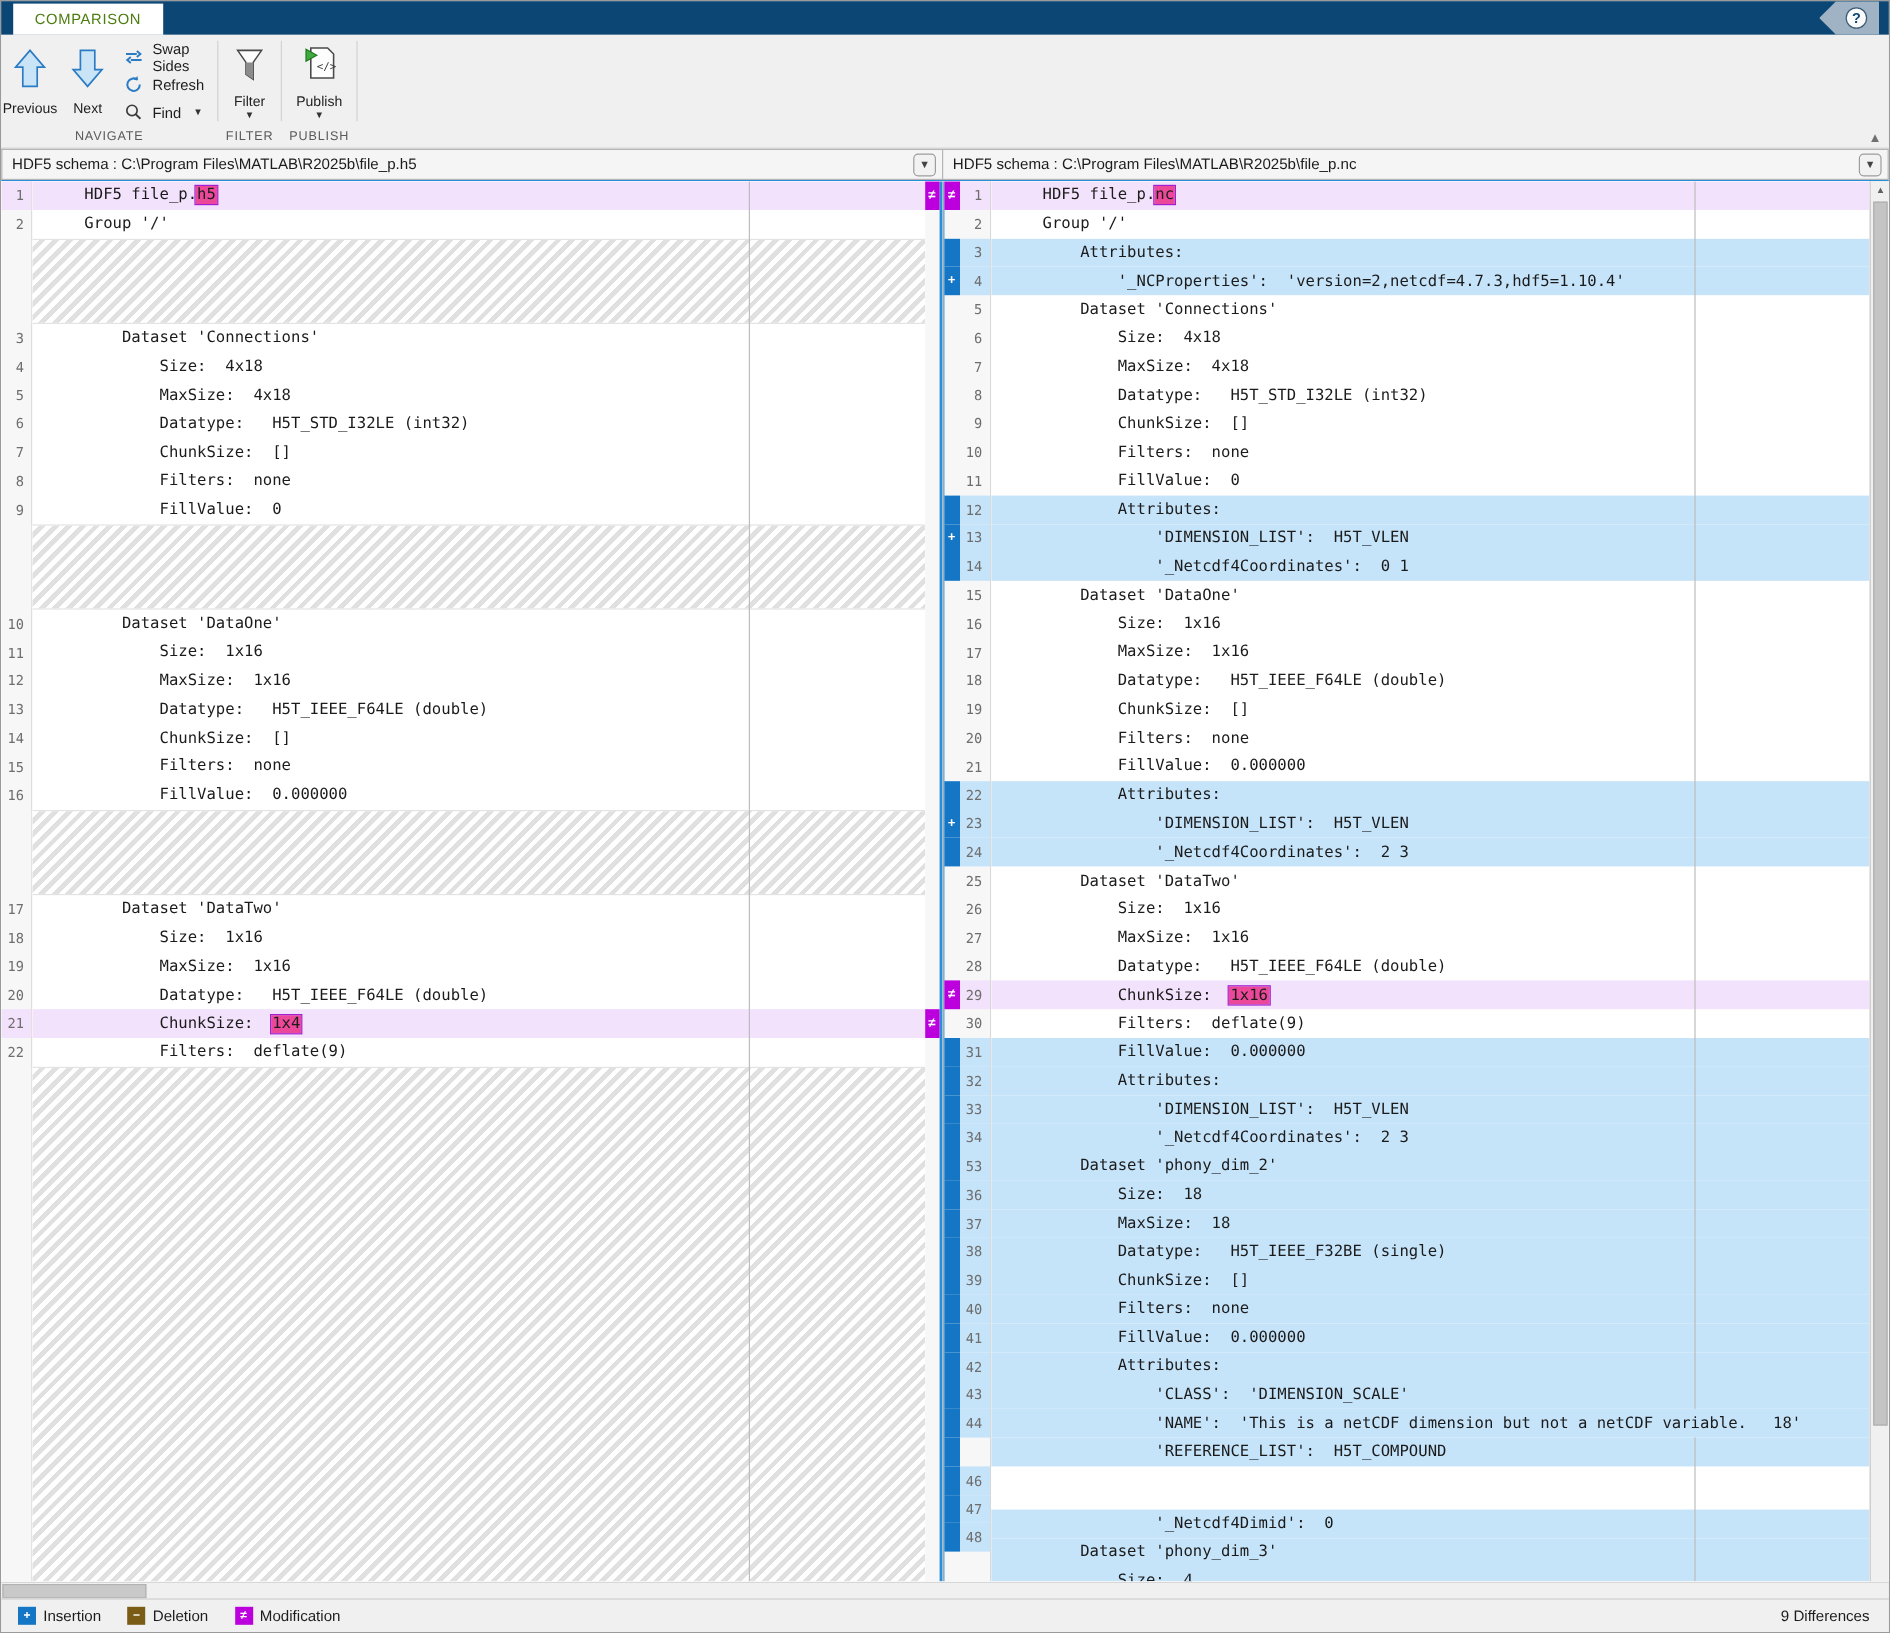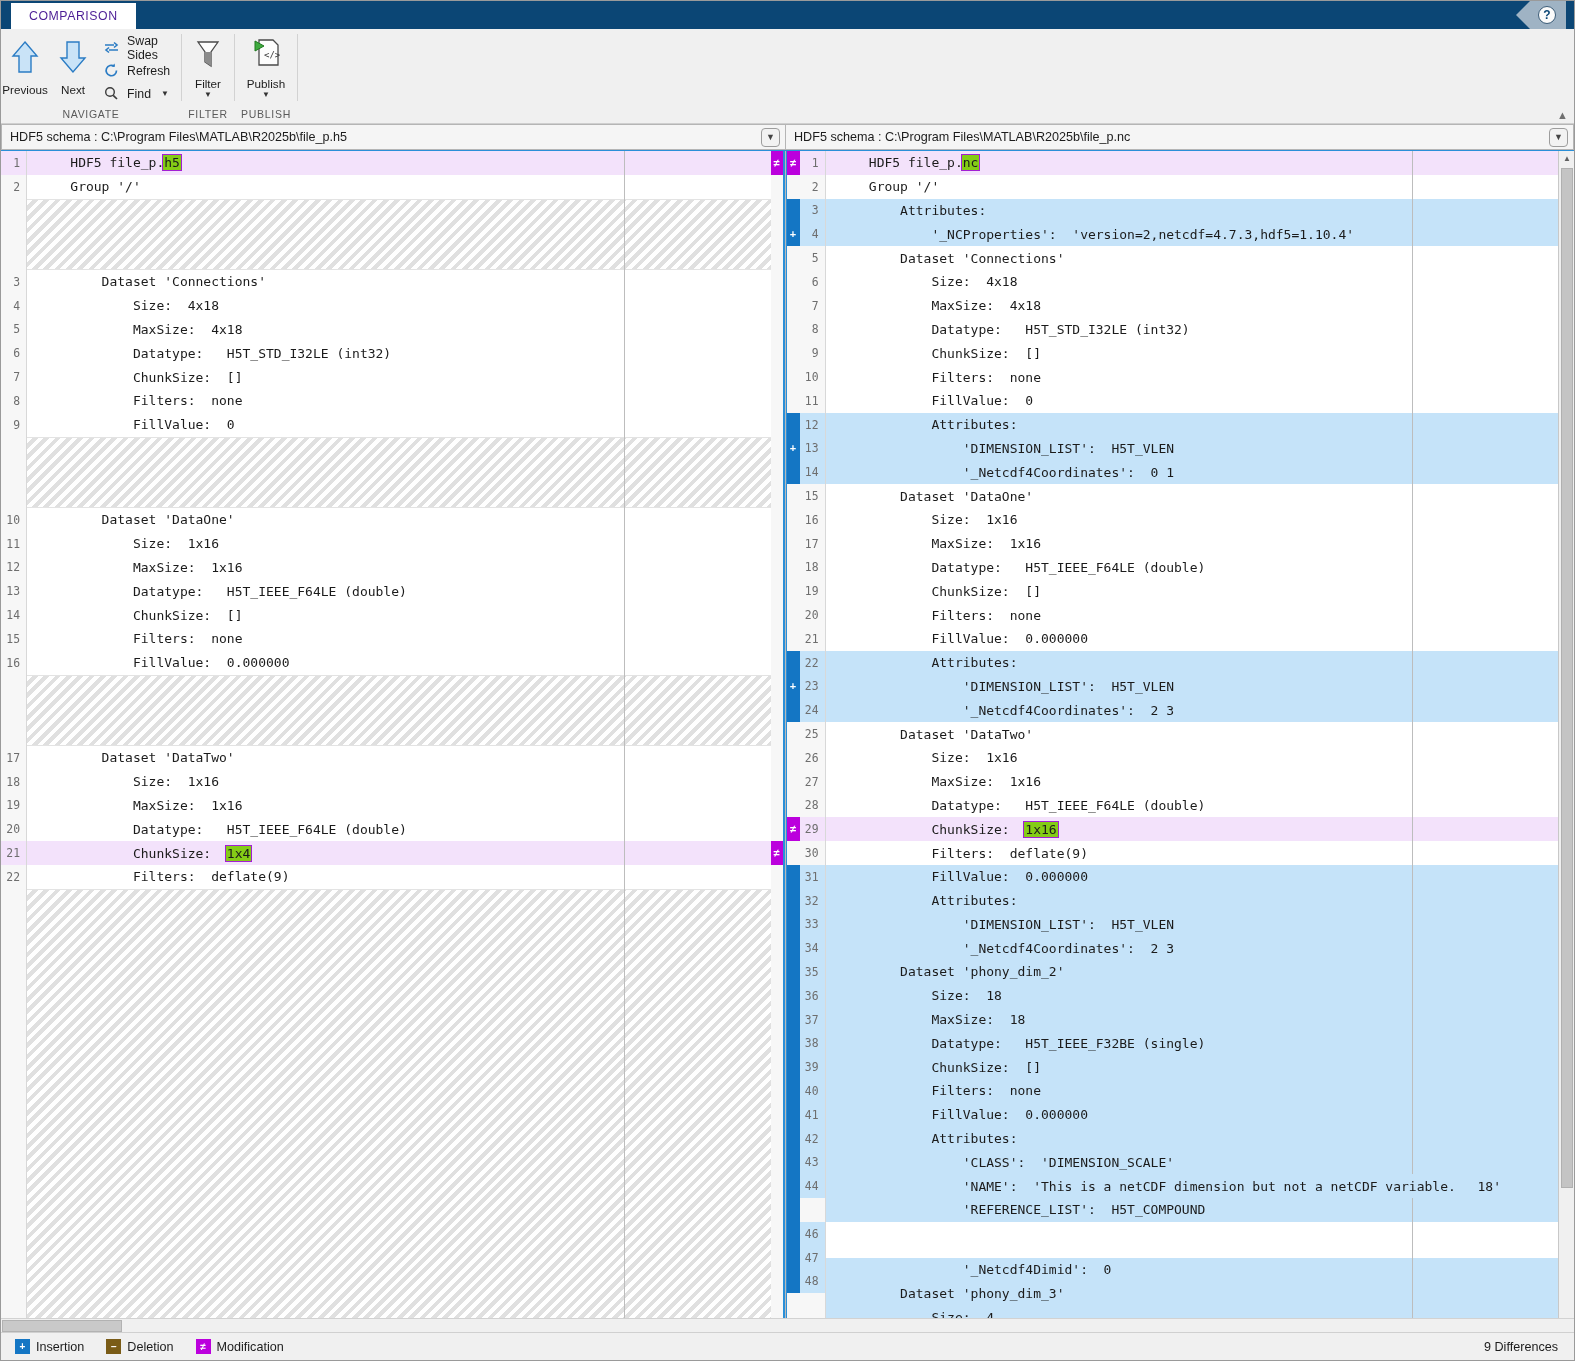--- a/index.html
+++ b/index.html
@@ -19,21 +19,21 @@
   .tb-icon svg { display:block; }
   .tb-title { font-size:13.5px; color:#1a1a1a; margin-left:4px; letter-spacing:.1px; }
   .winbtns { margin-left:auto; display:flex; height:31px; }
   .winbtn { width:46px; height:31px; display:flex; align-items:center; justify-content:center; color:#222; }
   .wb-min { width:11px; height:1px; background:#222; display:block; }
   .wb-max { width:11px; height:11px; border:1px solid #222; display:block; }
   .wb-close { font-size:15px; line-height:15px; font-family:"Liberation Sans",sans-serif; }
 
   
   .tabstrip { height:28px; background:#0b4675; display:flex; align-items:flex-end; flex:0 0 auto; position:relative; }
-  .tab { height:26px; background:#ffffff; color:#4c1d95; font-size:12.3px; letter-spacing:.55px;
+  .tab { height:26px; background:#ffffff; color:#4d7c0f; font-size:12.3px; letter-spacing:.55px;
          padding:0 18px; display:flex; align-items:center; margin-left:10px; }
   .helpwrap { margin-left:auto; display:flex; align-items:center; height:28px; padding-right:8px; }
   .helpbg { background:#9fb3c4; height:28px; display:flex; align-items:center; padding:0 10px 0 22px;
             clip-path: polygon(14px 0, 100% 0, 100% 100%, 14px 100%, 0 50%); }
   .helpbtn { width:18px; height:18px; border-radius:50%; background:#fbfbfb; color:#0b4675; font-size:12px;
              font-weight:bold; display:flex; align-items:center; justify-content:center; border:1px solid #3b5c77; }
 
   
   .ribbon { height:95px; background:#f0f0f0; display:flex; flex:0 0 auto; position:relative; border-bottom:1px solid #cfcfcf; }
   .rgroup { display:flex; flex-direction:column; height:95px; position:relative; }
@@ -85,21 +85,21 @@
   .bg-ins  { background:#c5e3f9; }
   .bg-none { background:transparent; }
   .mk-mod  { background:#bb00dd; }
   .mk-ins  { background:#1476c4; }
 
   .filler { background:repeating-linear-gradient(135deg,#ffffff 0px,#ffffff 4px,#e0e0e0 4px,#e0e0e0 8px);
             border-top:1px solid #e3e3e3; border-bottom:1px solid #e3e3e3; }
   .filler-num { background:#f7f7f7; }
 
   .hl { outline:1.5px solid #a21fd4; background:#fff; padding:0 1px; margin:0 -1px; }
-  .bg-mod .hl { background:#84cc16; }
+  .bg-mod .hl { background:#ec4899; }
 
   .vrule { position:absolute; top:0; bottom:0; width:1px; background:#bdbdbd; }
 
   
   .sb-arrow { width:16px; height:15px; display:flex; align-items:center; justify-content:center; color:#606060; font-size:8px; background:#f0f0f0; }
   .sb-thumb { position:absolute; left:2px; width:12px; background:#c4c4c4; border:1px solid #b0b0b0; }
 
   
   .hsb { height:14px; background:#f0f0f0; border-top:1px solid #d2d2d2; flex:0 0 auto; display:flex; }
   .hsb-thumb { height:12px; background:#c9c9c9; border:1px solid #b2b2b2; margin:1px 0 0 1px; }
@@ -410,21 +410,21 @@
           <div class="num" style="height: 23.8px;">25</div>
           <div class="num" style="height: 23.8px;">26</div>
           <div class="num" style="height: 23.8px;">27</div>
           <div class="num" style="height: 23.8px;">28</div>
           <div class="num bg-mod" style="height: 23.8px;">29</div>
           <div class="num" style="height: 23.8px;">30</div>
           <div class="num bg-ins" style="height: 23.8px;">31</div>
           <div class="num bg-ins" style="height: 23.8px;">32</div>
           <div class="num bg-ins" style="height: 23.8px;">33</div>
           <div class="num bg-ins" style="height: 23.8px;">34</div>
-          <div class="num bg-ins" style="height: 23.8px;">35</div>
+          <div class="num bg-ins" style="height: 23.8px;">53</div>
           <div class="num bg-ins" style="height: 23.8px;">36</div>
           <div class="num bg-ins" style="height: 23.8px;">37</div>
           <div class="num bg-ins" style="height: 23.8px;">38</div>
           <div class="num bg-ins" style="height: 23.8px;">39</div>
           <div class="num bg-ins" style="height: 23.8px;">40</div>
           <div class="num bg-ins" style="height: 23.8px;">41</div>
           <div class="num bg-ins" style="height: 23.8px;">42</div>
           <div class="num bg-ins" style="height: 23.8px; text-align: center;">43</div>
           <div class="num bg-ins" style="height: 23.8px;">44</div>
           <div class="num bg-ins" style="height: 23.8px; margin-left: 40px;">45</div>

